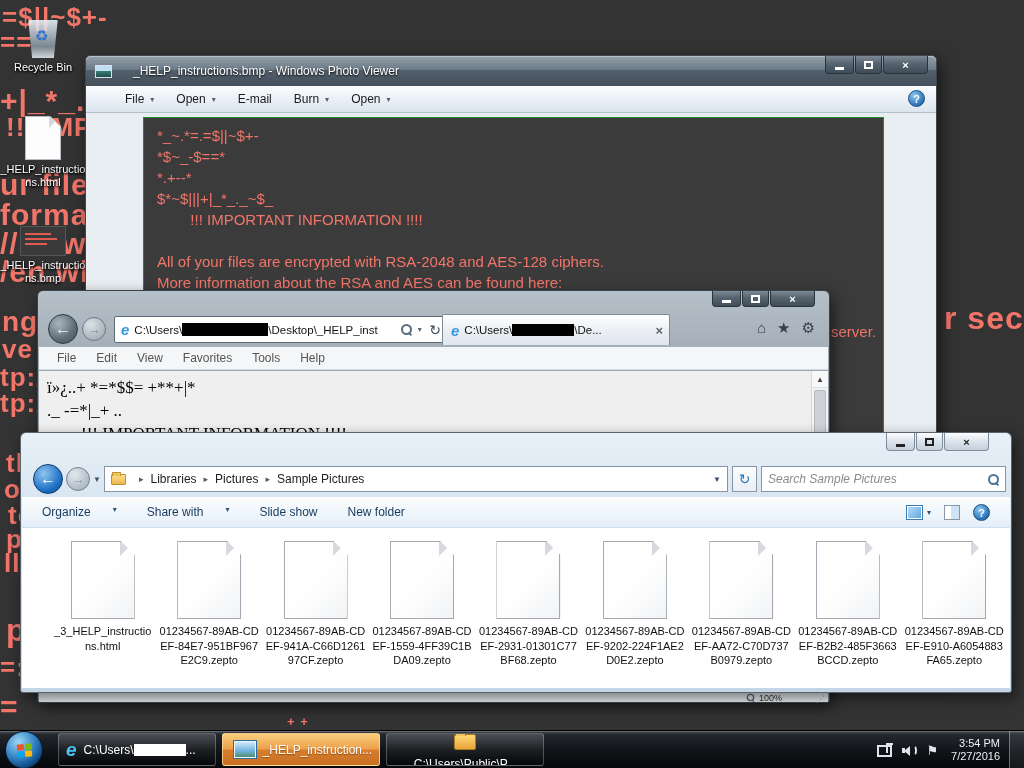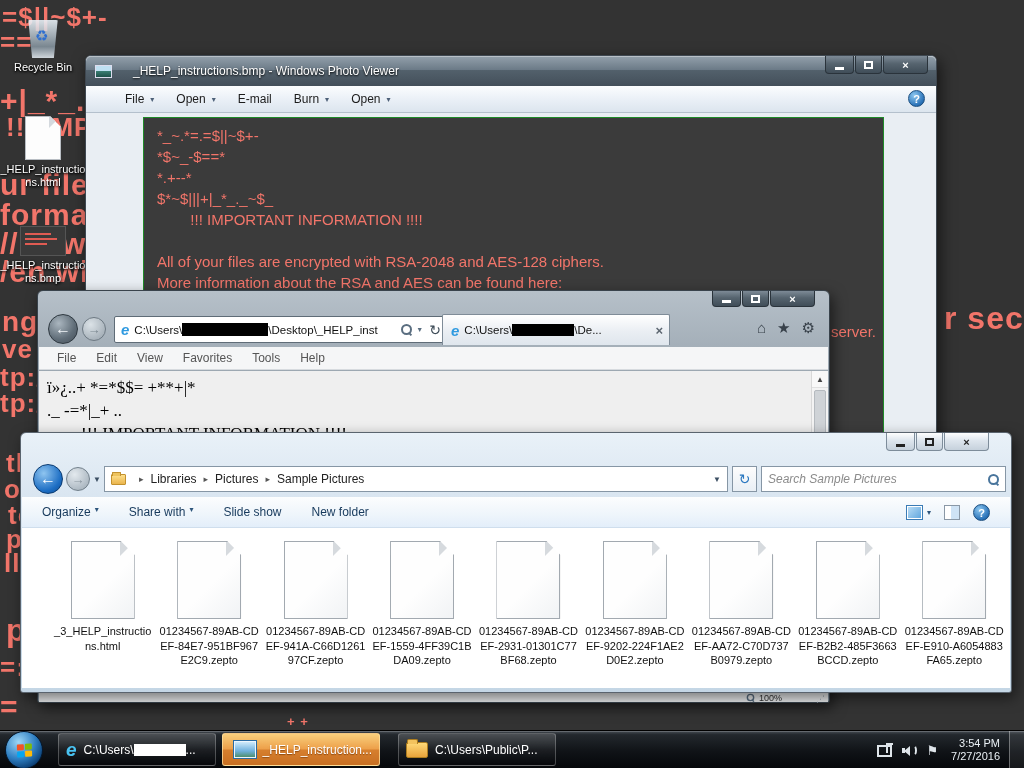--- a/index.html
+++ b/index.html
@@ -83,21 +83,21 @@
   .folder-ico { width:15px; height:11px; position:relative; background:linear-gradient(180deg,#ffe08a,#eab54e); border:1px solid #c3922f; border-radius:1px; margin-right:6px; }
   .folder-ico::before { content:""; position:absolute; top:-3px; left:0; width:7px; height:3px; background:#eec35e; border:1px solid #c3922f; border-bottom:none; border-radius:1px 1px 0 0; }
   .crumb-sep { font-size:9px; color:#555; margin:0 7px; }
   .ex-addr .caret-end { margin-left:auto; font-size:8px; color:#3c4f63; }
   .ex-refresh { position:absolute; left:711px; top:5px; width:25px; height:26px; background:linear-gradient(180deg,#fdfdfd,#e9eff5); border:1px solid #8696a5; color:#2a77c0; font-size:14px; text-align:center; line-height:24px; }
   .ex-search { position:absolute; left:740px; top:5px; width:245px; height:26px; background:#fff; border:1px solid #8696a5; display:flex; align-items:center; padding:0 6px; }
   .ex-search input { border:none; outline:none; flex:1; font-size:12px; font-style:italic; color:#222; font-family:"Liberation Sans", sans-serif; background:transparent; }
   .ex-search input::placeholder { color:#8b8b8b; }
   .lens.blue::before { border-color:#49759c; } .lens.blue::after { background:#49759c; }
   .ex-toolbar { position:absolute; top:64px; left:1px; right:1px; height:31px; background:linear-gradient(180deg,#fcfdfe,#eef5fb 60%,#e3eefa); border-bottom:1px solid #cfdeed; display:flex; align-items:center; padding-left:20px; }
-  .ex-toolbar .titem { font-size:12px; color:#16395c; margin-right:30px; display:flex; align-items:flex-start; gap:4px; }
+  .ex-toolbar .titem { font-size:12px; color:#16395c; margin-right:30px; display:flex; align-items:flex-start; gap:22px; }
   .ex-toolbar .caret { font-size:8px; color:#2d557c; }
   .ex-tools-right { position:absolute; right:20px; top:7px; display:flex; align-items:center; gap:13px; }
   .views-ico { width:17px; height:15px; background:linear-gradient(135deg,#bfe0f7,#5aa3dd); border:1px solid #3a7bb5; box-shadow:inset 0 0 0 1px #fff; }
   .pane-ico { width:16px; height:15px; border:1px solid #8a98a6; background:linear-gradient(90deg,#fff 45%, #cfe3f5 45%); }
   .ex-content { position:absolute; top:95px; left:1px; right:1px; bottom:4px; background:#fff; display:flex; align-items:flex-start; padding:13px 0 0 30px; }
   .file { width:102px; margin-right:5px; cursor:default; }
   .ficon { width:64px; height:78px; margin:0 auto; background:linear-gradient(135deg,#fefefe 55%,#f1f3f5); border:1px solid #a2a9b0; position:relative; clip-path:polygon(0 0, calc(100% - 14px) 0, 100% 14px, 100% 100%, 0 100%); box-shadow:1px 1px 2px rgba(0,0,0,.12); }
   .ficon::after { content:""; position:absolute; top:0; right:0; border-left:14px solid #d6dade; border-bottom:14px solid transparent; }
   .flabel { margin-top:5px; font-size:11px; line-height:14.5px; text-align:center; color:#111; word-break:break-all; }
 
@@ -408,21 +408,21 @@
       </span>
   </div>
   <div class="tbtn" style="left:58px;">
     <span class="tb-e">e</span>
     <span><span>C:\Users\</span><span class="redact white" style="width:52px;height:12px;"></span><span>...</span></span>
   </div>
   <div class="tbtn active" style="left:222px;">
     <span class="tb-img"></span>
     <span>_HELP_instruction...</span>
   </div>
-  <div class="tbtn" style="left:398px;">
+  <div class="tbtn" style="left:386px;flex-direction:column;">
     <span class="tb-folder"></span>
     <span>C:\Users\Public\P...</span>
   </div>
   <div class="tray">
     <span class="net-ico"></span>
     <span class="spk">
         <span class="arc"></span>
       </span>
     <span class="flag-ico">⚑</span>
     <span class="clock">

